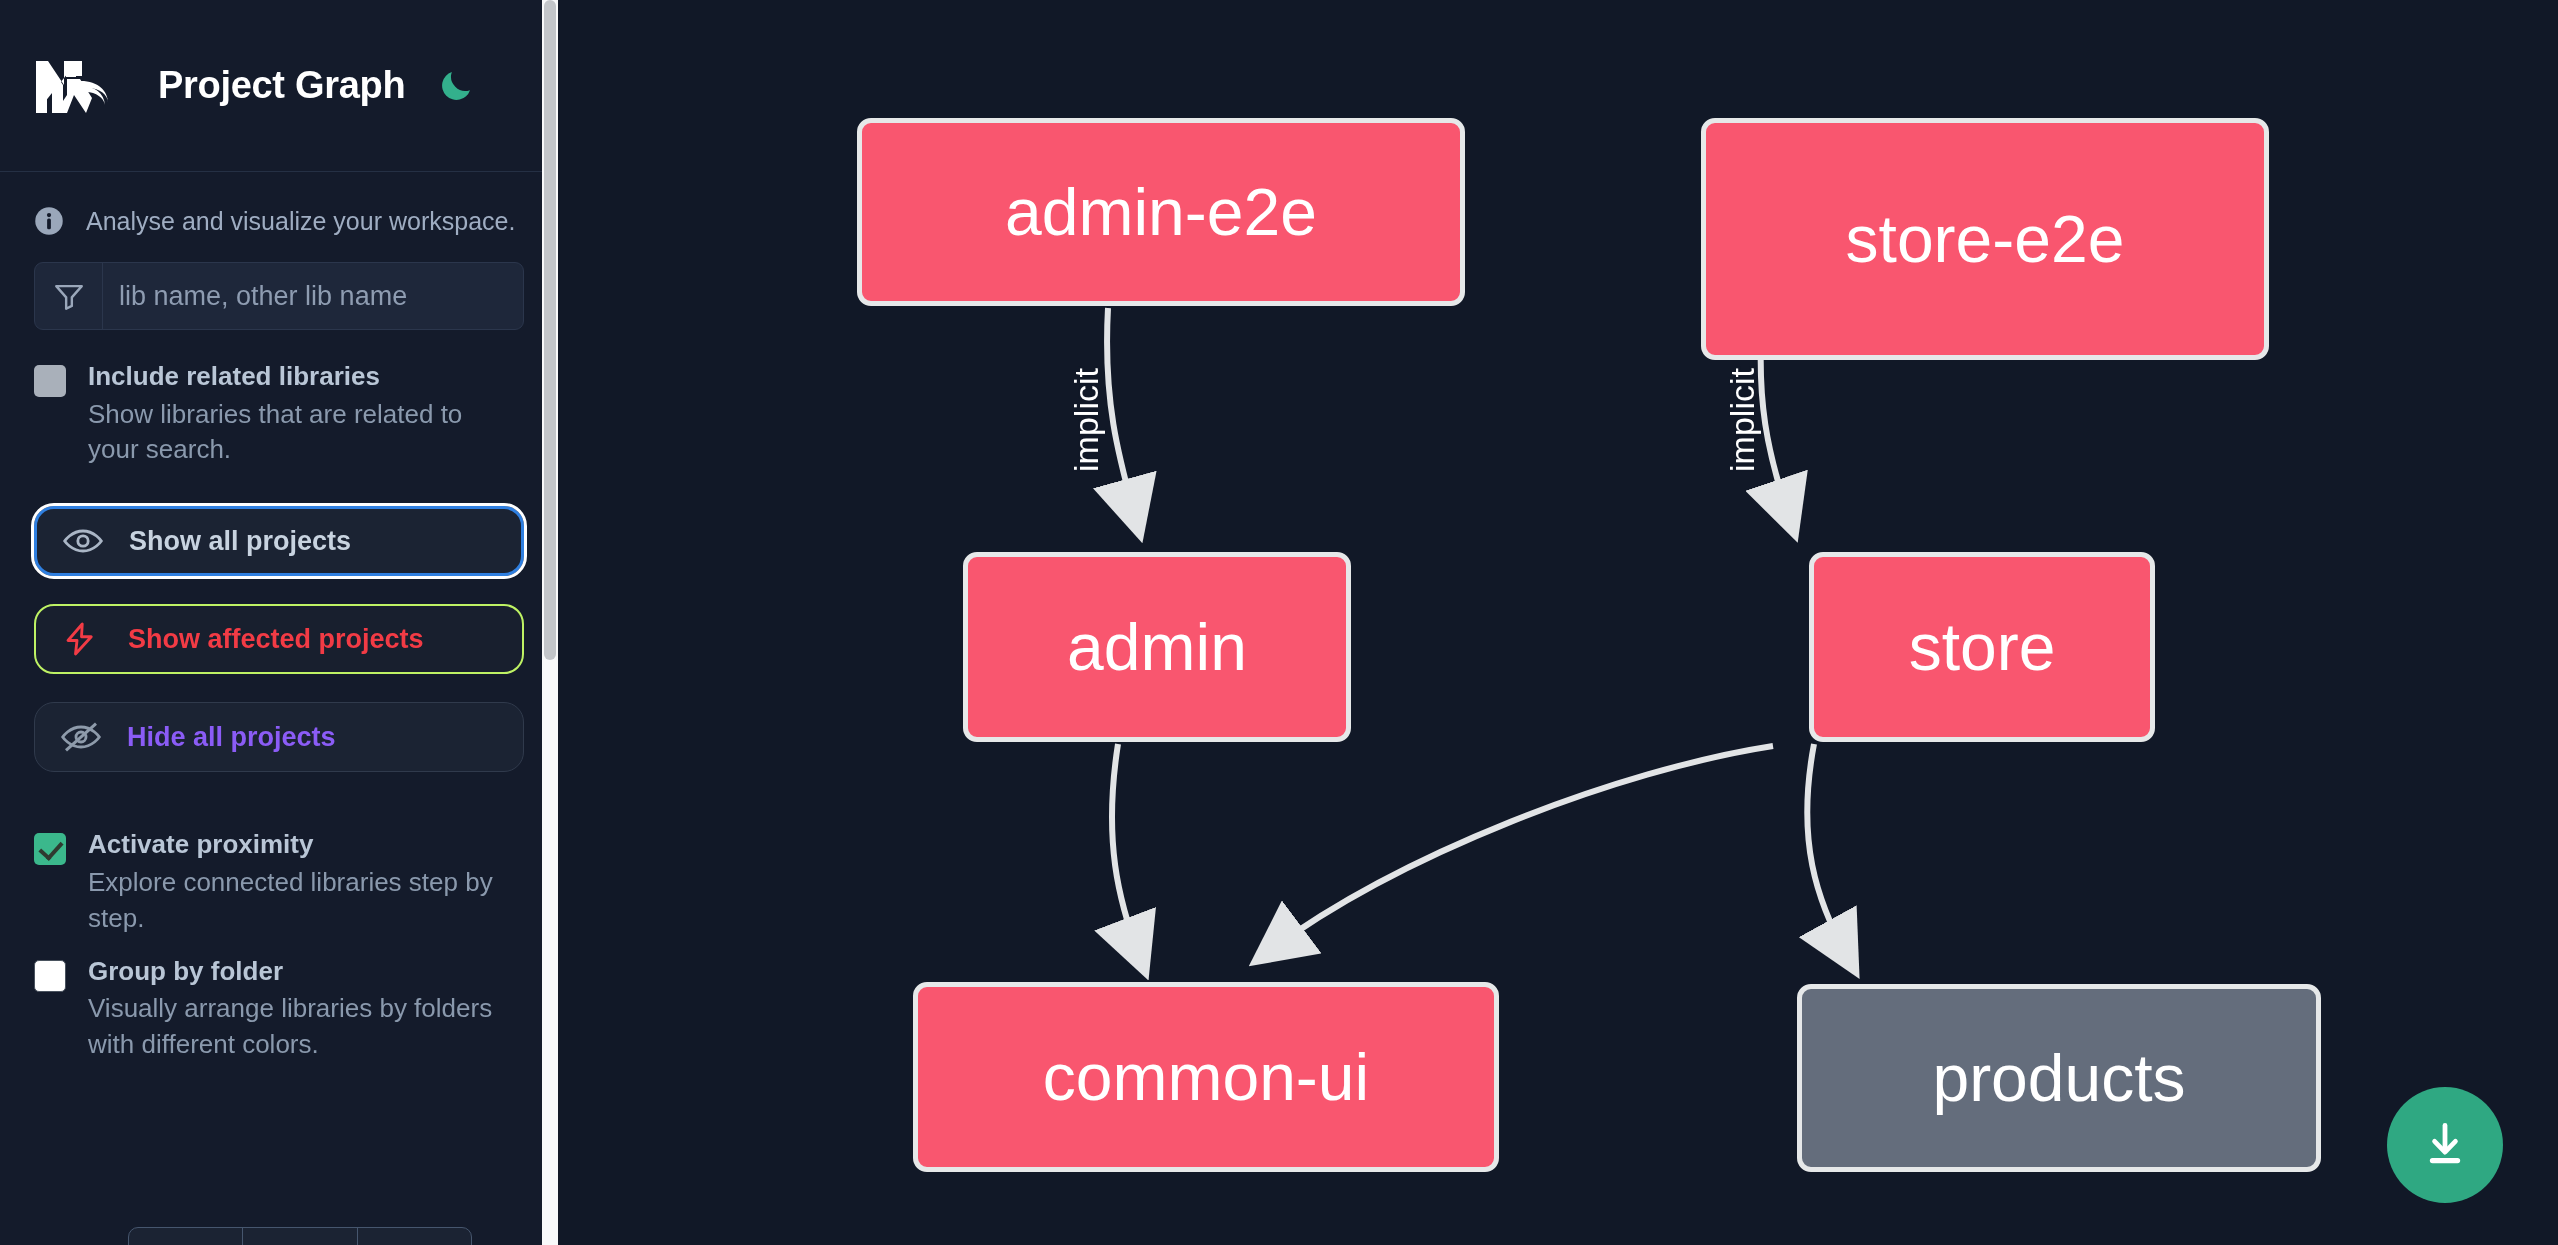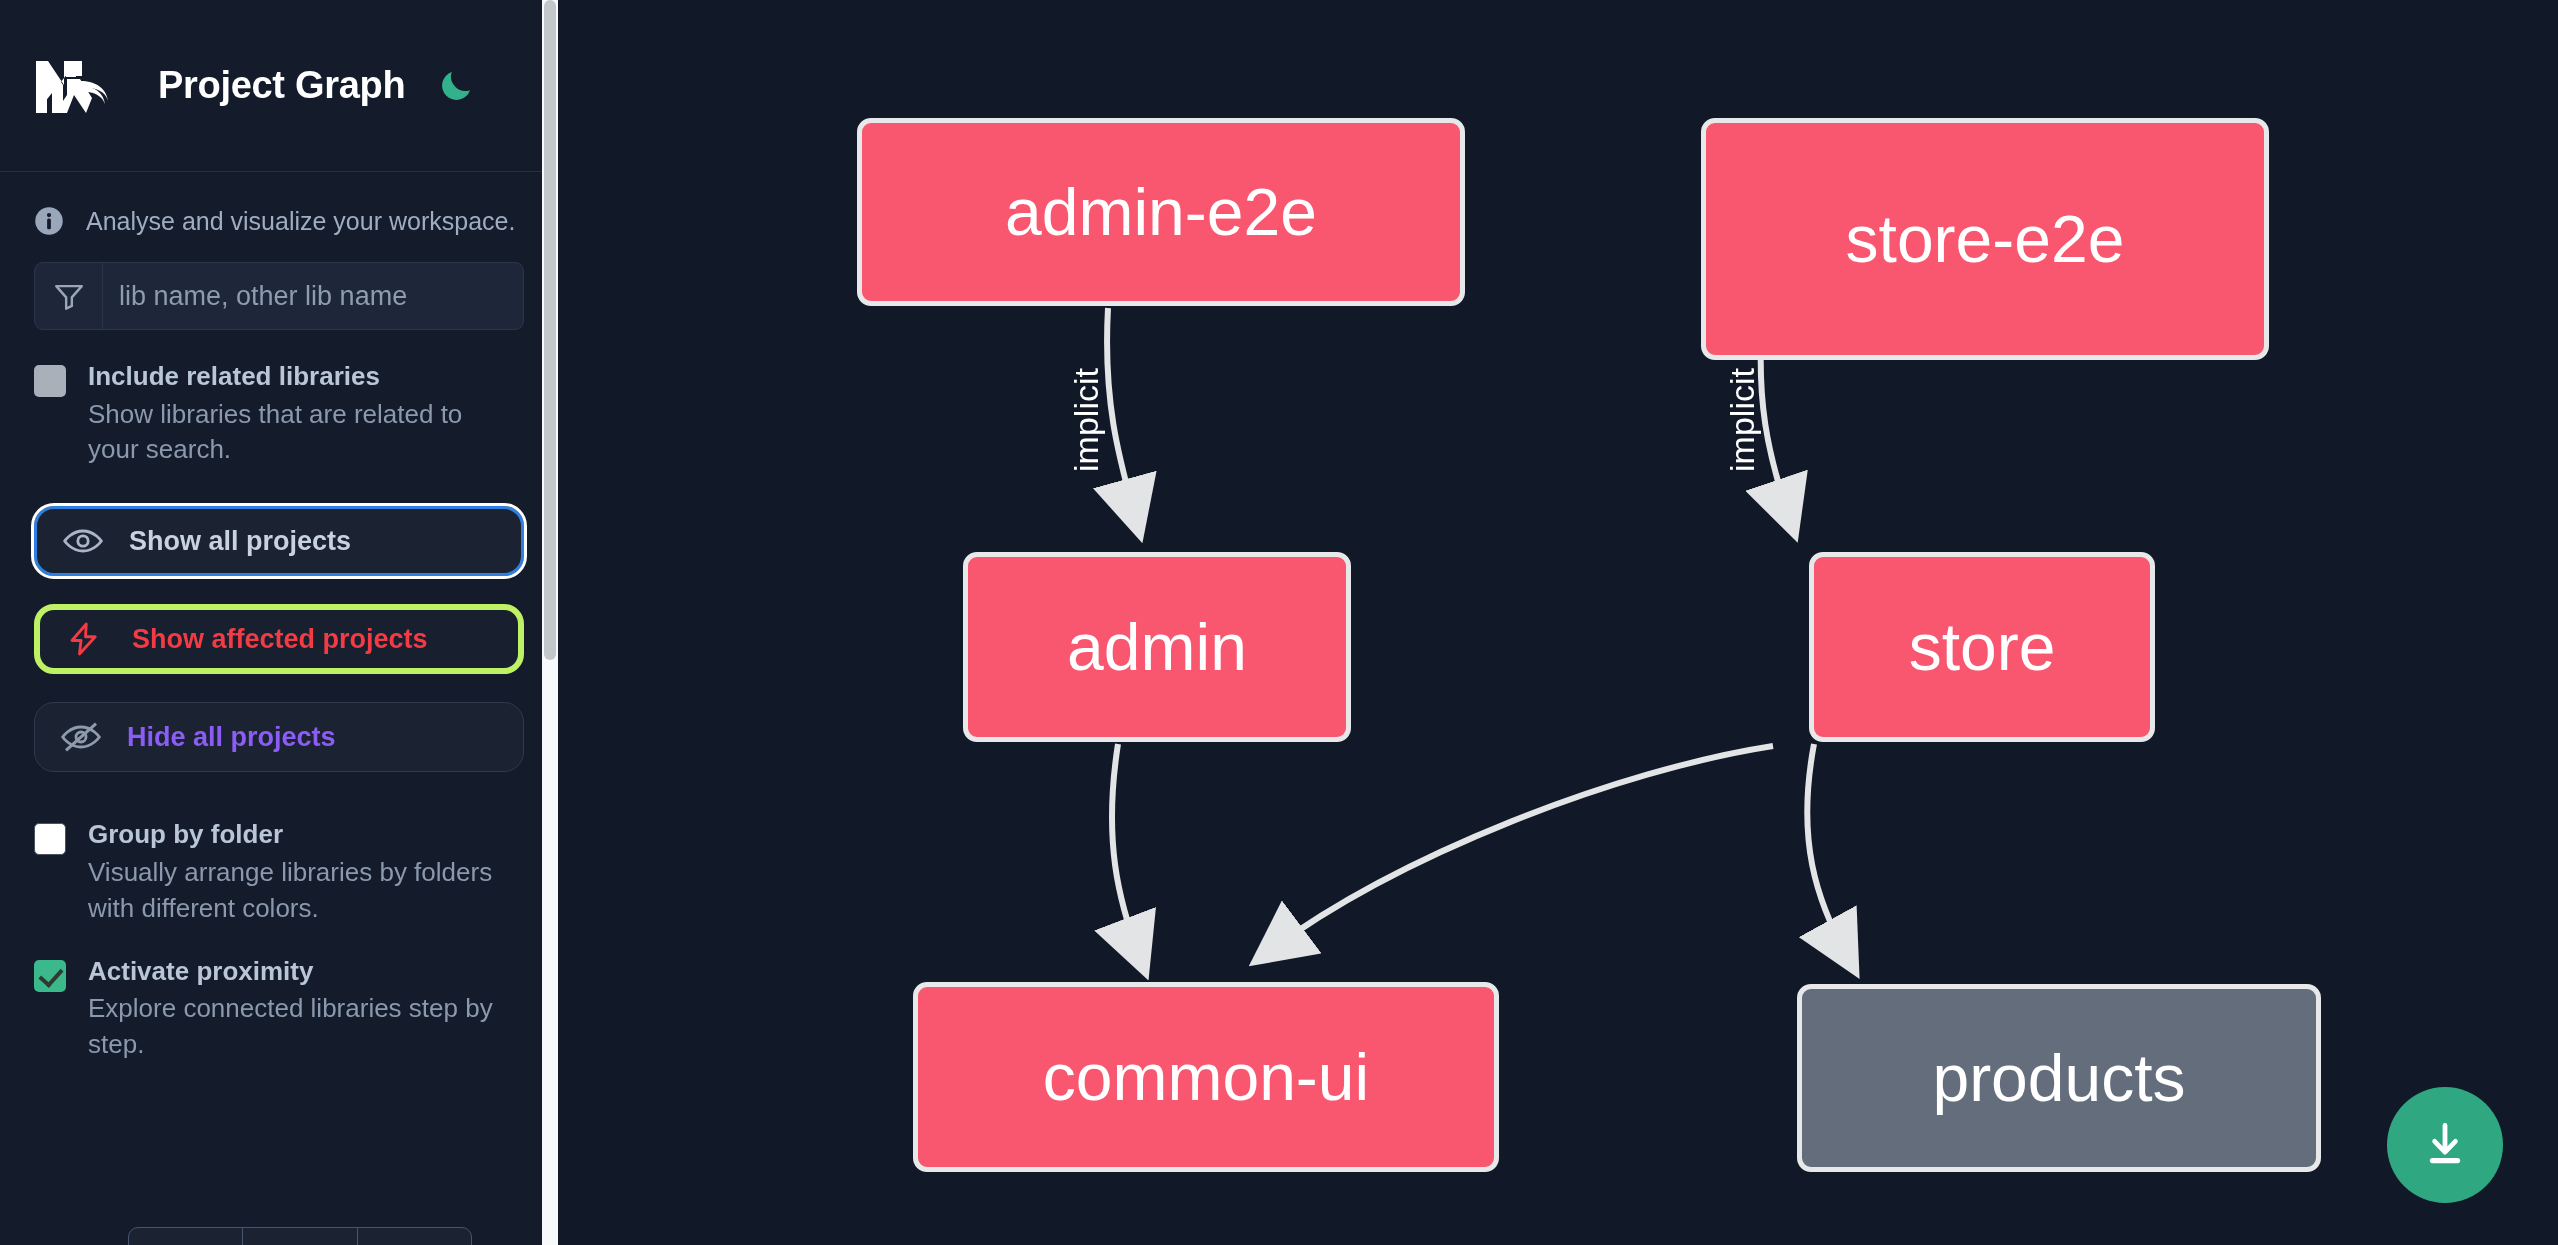--- a/index.html
+++ b/index.html
@@ -94,21 +94,21 @@
     font-size: 27px; font-weight: 700;
     background: #1b2333;
   }
   .btn .b-ico { flex: 0 0 44px; width: 44px; display: flex; align-items: center; }
   .btn .b-lab { margin-left: 22px; }
   .btn-show-all {
     border: 3px solid #2f7fe0;
     outline: 3px solid #ffffff;
     color: #c8d3e0;
   }
-  .btn-affected { border: 6px solid #bef264; color: #f23b45; background: #181f2e; }
+  .btn-affected { border: 2px solid #bef264; color: #f23b45; background: #181f2e; }
   .btn-hide-all { border: 1px solid #303a4c; color: #8b5cf6; background: #1b2333; }
 
   
   .seg-control {
     position: absolute; left: 128px; bottom: -46px;
     width: 344px; height: 64px;
     border: 1px solid #46566e; border-radius: 10px;
     display: flex; background: #1b2333;
   }
   .seg-control div { flex: 1; border-right: 1px solid #46566e; }
@@ -228,33 +228,33 @@
           <svg width="40" height="30" viewBox="0 0 24 18">
             <path d="M1 9s4-6 11-6 11 6 11 6-4 6-11 6S1 9 1 9z" fill="none" stroke="#8e9bab" stroke-width="1.7"></path>
             <circle cx="12" cy="9" r="3" fill="none" stroke="#8e9bab" stroke-width="1.7"></circle>
             <line x1="3" y1="17" x2="21" y2="1" stroke="#8e9bab" stroke-width="1.8"></line>
           </svg>
         </span>
         <span class="b-lab">Hide all projects</span>
       </div>
     </div>
 
+    <div class="check-row" style="padding-top:28px;">
+      <div class="cb cb-green"></div>
+      <div class="check-body">
+        <div class="check-title">Activate proximity</div>
+        <div class="check-desc">Explore connected libraries step by step.</div>
+      </div>
+    </div>
+
     <div class="check-row" style="padding-top:18px;">
       <div class="cb cb-white"></div>
       <div class="check-body">
         <div class="check-title">Group by folder</div>
         <div class="check-desc">Visually arrange libraries by folders with different colors.</div>
-      </div>
-    </div>
-
-    <div class="check-row" style="padding-top:28px;">
-      <div class="cb cb-green"></div>
-      <div class="check-body">
-        <div class="check-title">Activate proximity</div>
-        <div class="check-desc">Explore connected libraries step by step.</div>
       </div>
     </div>
 
     <div class="seg-control">
       <div></div>
       <div></div>
       <div></div>
     </div>
 
     <div class="sb-track">

